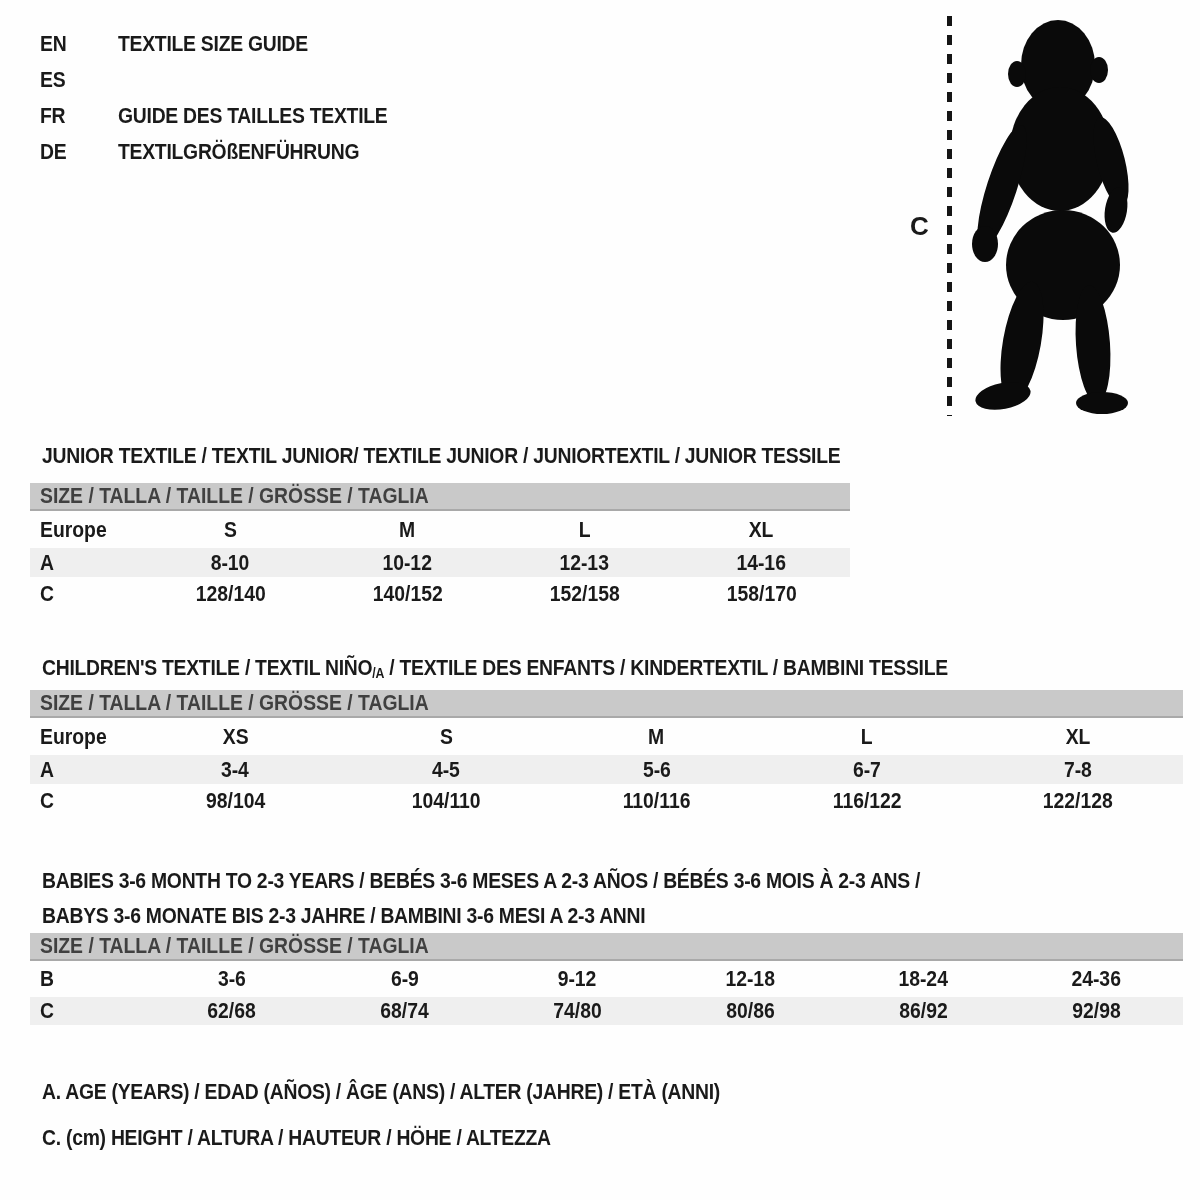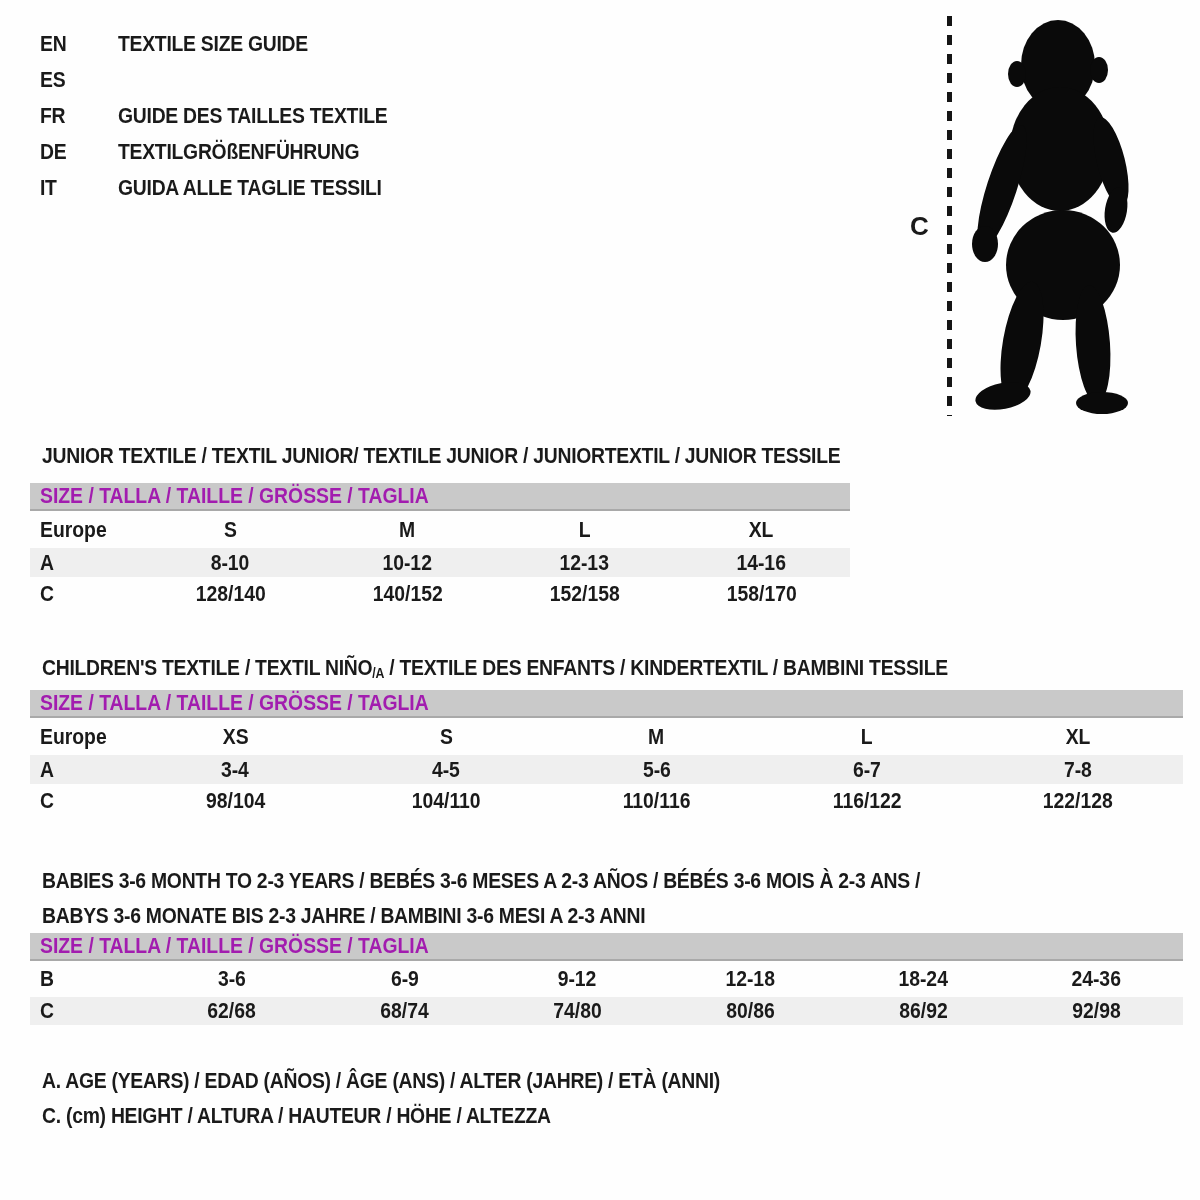--- a/index.html
+++ b/index.html
@@ -29,65 +29,61 @@
   .sec-title{position:absolute;left:42px;font-size:22px;letter-spacing:-.3px;white-space:nowrap;}
   .title-junior{top:432px;margin-top:11px;}
   .title-children{top:637px;}
   .title-babies{top:845px;line-height:35px;}
   .title-sub{font-size:14px;position:relative;top:3px;}
 
   
   .tbl{position:absolute;left:30px;font-size:22px;}
   .tbl-head{
     height:28px;background:#c9c9c9;border-bottom:2px solid #a9a9a9;
-    display:flex;align-items:center;padding-left:10px;color:#a21caf;box-sizing:border-box;
+    display:flex;align-items:center;padding-left:10px;color:#404040;box-sizing:border-box;
   }
   .tbl-head span{font-size:22px;}
   .tbl-row{display:flex;align-items:center;}
   .row-top{height:37px;}
   .row-mid{height:29px;}
   .row-bot{height:33px;}
   .alt{background:#efefef;}
   .cell{flex:1;text-align:center;}
   .cell.label{text-align:left;padding-left:10px;box-sizing:border-box;}
   .tbl-junior{top:483px;width:820px;}
   .tbl-junior .label{flex:0 0 112px;}
   .tbl-children{top:690px;width:1153px;}
   .tbl-children .label{flex:0 0 100px;}
   .tbl-babies{top:933px;width:1153px;}
   .tbl-babies .label{flex:0 0 115px;}
   .tbl-babies .row-top{height:36px;}
   .tbl-babies .row-bot{height:28px;}
 
   
   .legend{position:absolute;left:42px;top:1063px;font-size:22px;letter-spacing:-.3px;}
-  .legend-line{height:35px;display:flex;align-items:center;white-space:nowrap;}
+  .legend-line{height:35px;display:flex;align-items:center;white-space:nowrap;margin-top:11px;}
 </style>
 </head>
 <body>
 
 <header class="lang-block">
   <div class="lang-row">
     <span class="lang-code"><span class="cond">EN</span></span>
     <span class="lang-title"><span class="cond">TEXTILE SIZE GUIDE</span></span>
   </div>
   <div class="lang-row">
     <span class="lang-code"><span class="cond">ES</span></span>
   </div>
   <div class="lang-row">
     <span class="lang-code"><span class="cond">FR</span></span>
     <span class="lang-title"><span class="cond">GUIDE DES TAILLES TEXTILE</span></span>
   </div>
   <div class="lang-row">
     <span class="lang-code"><span class="cond">DE</span></span>
     <span class="lang-title"><span class="cond">TEXTILGRÖßENFÜHRUNG</span></span>
-  </div>
-  <div class="lang-row">
-    <span class="lang-code"><span class="cond">IT</span></span>
-    <span class="lang-title"><span class="cond">GUIDA ALLE TAGLIE TESSILI</span></span>
   </div>
 </header>
 
 <span class="c-label">C</span>
 <div class="dash-line"></div>
 <svg class="baby-svg" width="190" height="412" viewBox="0 0 190 412">
   <g fill="#0a0a0a">
     <ellipse cx="98" cy="53" rx="37" ry="45"></ellipse>
     <ellipse cx="57" cy="62" rx="9" ry="13"></ellipse>
     <ellipse cx="139" cy="58" rx="9" ry="13"></ellipse>

